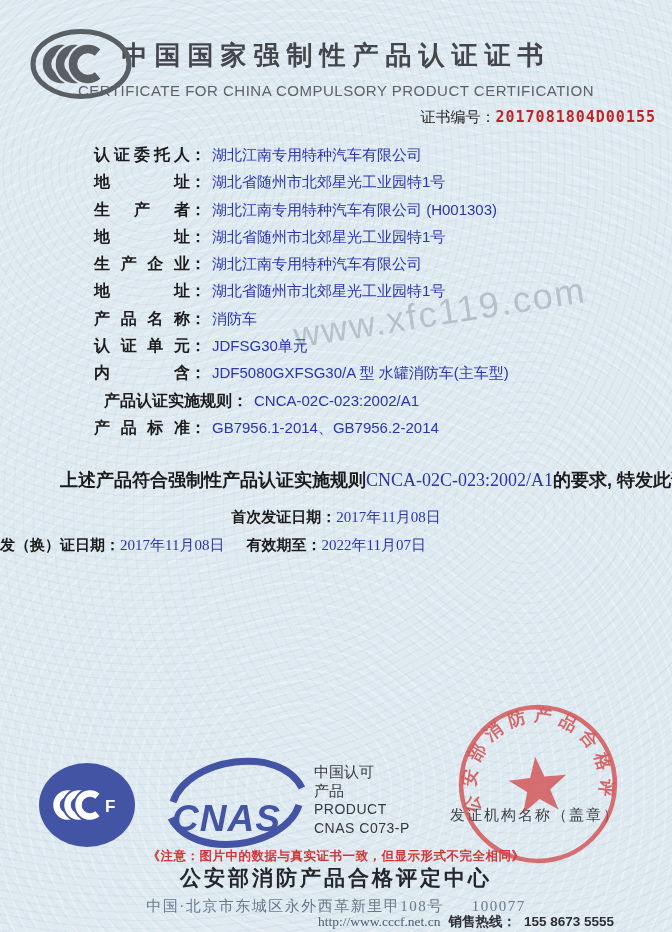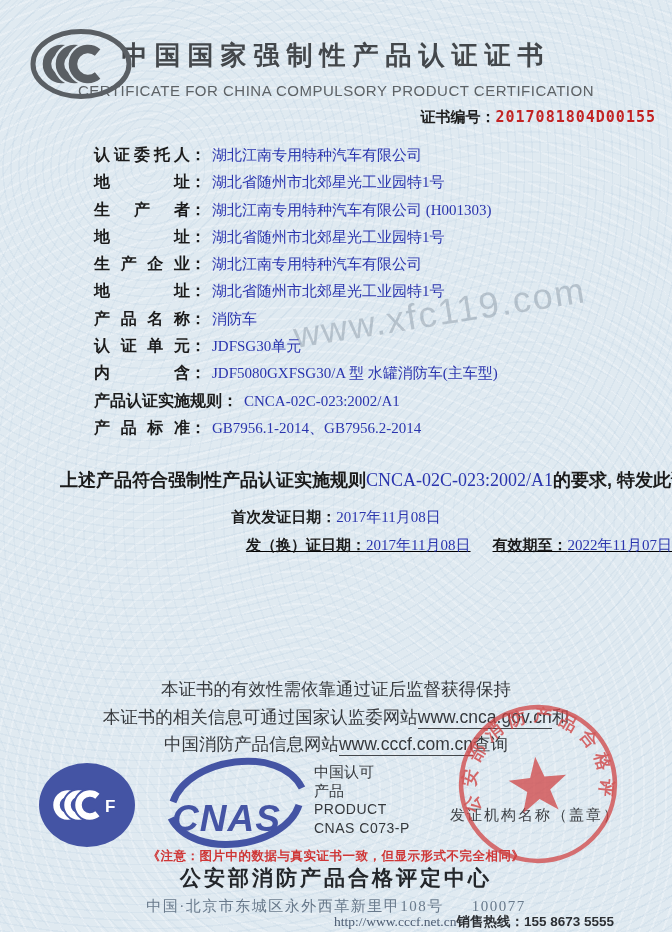--- a/index.html
+++ b/index.html
@@ -11,38 +11,38 @@
       repeating-radial-gradient(circle at 22% 18%, rgba(140,175,205,0.10) 0 1.5px, transparent 1.5px 8px),
       repeating-radial-gradient(circle at 78% 55%, rgba(140,175,205,0.08) 0 1.5px, transparent 1.5px 10px),
       repeating-radial-gradient(circle at 45% 85%, rgba(255,255,255,0.25) 0 2px, transparent 2px 11px);
   }
   .abs{position:absolute;}
   
   .title{top:38px;left:0;width:100%;text-align:center;font-size:26px;font-weight:bold;
     color:#43474b;letter-spacing:7px;font-family:"Liberation Sans",sans-serif;}
   .subtitle{top:82px;left:0;width:100%;text-align:center;font-size:15px;color:#5d6266;letter-spacing:.5px;}
   .certno-line{top:108px;right:16px;font-size:15px;}
-  .certno-label{color:#1d1d1d;font-weight:bold;}
+  .certno-label{color:#1d1d1d;font-weight:normal;}
   .certno-value{color:#c22323;font-family:"DejaVu Sans Mono",monospace;font-weight:bold;letter-spacing:1px;}
   
   .watermark{top:292px;left:292px;transform:rotate(-9deg);font-size:36px;letter-spacing:2px;
     color:rgba(125,138,152,0.42);z-index:1;}
   
   .fields{top:145px;left:94px;right:16px;z-index:2;}
   .frow{height:27.3px;white-space:nowrap;}
   .flabel{display:inline-block;width:96px;font-size:16px;font-weight:bold;color:#1b1b1b;
     text-align:justify;text-align-last:justify;vertical-align:top;}
-  .flabel.wide{width:auto;text-align-last:auto;}
+  .flabel.wide{width:auto;text-align-last:auto;margin-left:10px;}
   .fcolon{font-size:16px;font-weight:bold;color:#1b1b1b;margin-right:6px;}
-  .fvalue{font-size:15px;color:#2a35ae;font-family:Liberation Serif, serif;}
+  .fvalue{font-size:15px;color:#2a35ae;font-family:Liberation Sans, sans-serif;}
   .statement{top:468px;left:60px;font-size:18px;font-weight:bold;color:#1b1b1b;z-index:2;white-space:nowrap;}
   .statement .rule{color:#2a35ae;font-weight:normal;font-family:"Liberation Serif",serif;}
   
   .dates1{top:508px;left:0;width:100%;text-align:center;z-index:2;}
-  .dates2{top:536px;left:0;width:100%;text-align:right;z-index:2;text-decoration:underline;}
+  .dates2{top:536px;left:0;width:100%;text-align:left;z-index:2;}
   .dlabel{font-size:15px;font-weight:bold;color:#1b1b1b;}
   .dvalue{font-size:15px;color:#2a35ae;font-family:"Liberation Serif",serif;}
   .dgap{display:inline-block;width:22px;}
   
   .notices{top:676px;left:0;width:100%;text-align:center;color:#36393d;font-size:17.5px;
     line-height:27.5px;z-index:2;}
   .notices .url{border-bottom:1.5px solid #44474b;padding-bottom:1px;}
   
   .ccc-logo{top:26px;left:28px;z-index:2;}
   .cccf-logo{top:760px;left:36px;z-index:2;}
@@ -56,21 +56,21 @@
   
   .footnote{top:848px;left:0;width:100%;text-align:center;font-size:12.5px;font-weight:bold;
     color:#cf3636;z-index:2;letter-spacing:.5px;}
   .issuer{top:864px;left:0;width:100%;text-align:center;font-size:21px;font-weight:bold;
     color:#23262a;letter-spacing:3px;z-index:2;font-family:"Liberation Serif",serif;}
   .addr{top:897px;left:0;width:100%;text-align:center;font-size:15px;color:#68798b;
     letter-spacing:1.5px;z-index:2;font-family:"Liberation Serif",serif;}
   .addr .post{margin-left:28px;}
   .contact{top:913px;right:58px;font-size:13.5px;z-index:2;}
   .contact .site{color:#4c5c72;font-family:"Liberation Serif",serif;margin-left:40px;}
-  .contact .hot{color:#2c2f33;font-weight:bold;}
+  .contact .hot{color:#2c2f33;font-weight:bold;margin-left:8px;}
 </style>
 </head>
 <body>
 
 <div class="page">
 
   <svg class="abs ccc-logo" width="106" height="78" viewBox="0 0 106 78">
     <ellipse cx="53" cy="38" rx="48" ry="32.5" fill="none" stroke="#5a5f64" stroke-width="5"></ellipse>
     <path d="M43.6 26.5 A15 15 0 1 0 43.6 49.5" fill="none" stroke="#5a5f64" stroke-width="8.5"></path>
     <path d="M56.6 26.5 A15 15 0 1 0 56.6 49.5" fill="none" stroke="#e0eaf1" stroke-width="13"></path>
@@ -127,29 +127,20 @@
     <span>上述产品符合强制性产品认证实施规则</span><span class="rule">CNCA-02C-023:2002/A1</span><span>的要求, 特发此证。</span>
   </div>
 
   <div class="abs dates1">
     <span class="dlabel">首次发证日期：</span><span class="dvalue">2017年11月08日</span>
   </div>
   <div class="abs dates2">
     <span class="dlabel">发（换）证日期：</span><span class="dvalue">2017年11月08日</span><span class="dgap"></span><span class="dlabel">有效期至：</span><span class="dvalue">2022年11月07日</span>
   </div>
 
-  <div class="abs notices">
-    <div>本证书的有效性需依靠通过证后监督获得保持</div>
-    <div>
-      <span>本证书的相关信息可通过国家认监委网站</span><span class="url">www.cnca.gov.cn</span><span>和</span>
-    </div>
-    <div>
-      <span>中国消防产品信息网站</span><span class="url">www.cccf.com.cn</span><span>查询</span>
-    </div>
-  </div>
 
   <svg class="abs cccf-logo" width="102" height="90" viewBox="0 0 102 90">
     <ellipse cx="51" cy="45" rx="48" ry="42" fill="#4454a4"></ellipse>
     <path d="M39.4 36.2 A11.5 11.5 0 1 0 39.4 53.8" fill="none" stroke="#ffffff" stroke-width="6.5"></path>
     <path d="M50.4 36.2 A11.5 11.5 0 1 0 50.4 53.8" fill="none" stroke="#4454a4" stroke-width="10.5"></path>
     <path d="M50.4 36.2 A11.5 11.5 0 1 0 50.4 53.8" fill="none" stroke="#ffffff" stroke-width="6.5"></path>
     <path d="M61.4 36.2 A11.5 11.5 0 1 0 61.4 53.8" fill="none" stroke="#4454a4" stroke-width="10.5"></path>
     <path d="M61.4 36.2 A11.5 11.5 0 1 0 61.4 53.8" fill="none" stroke="#ffffff" stroke-width="6.5"></path>
     <text x="69" y="52" font-size="17" font-weight="bold" fill="#ffffff" font-family="Liberation Sans, sans-serif">F</text>
   </svg>

